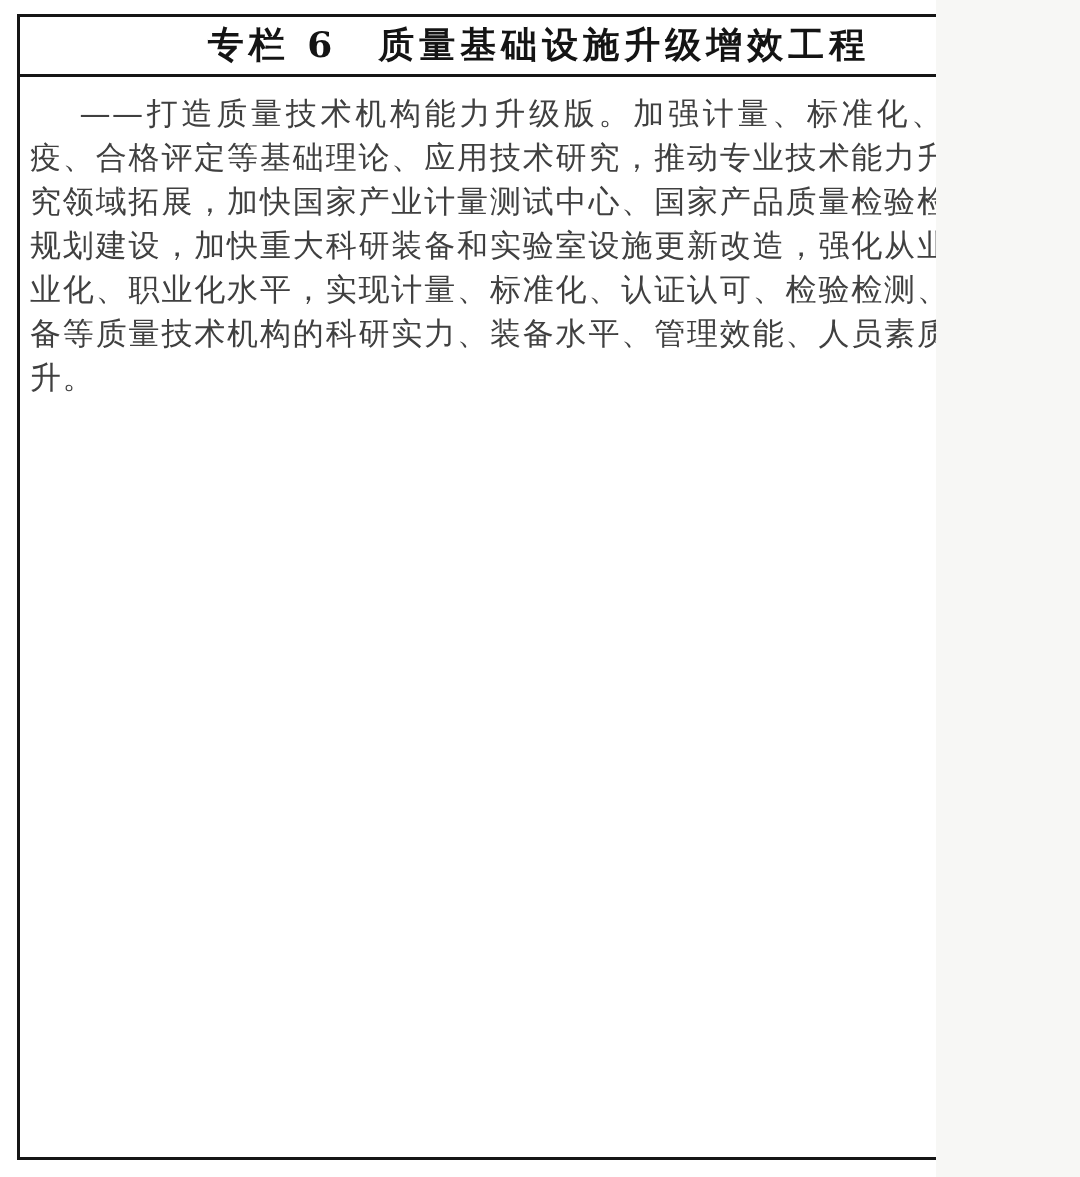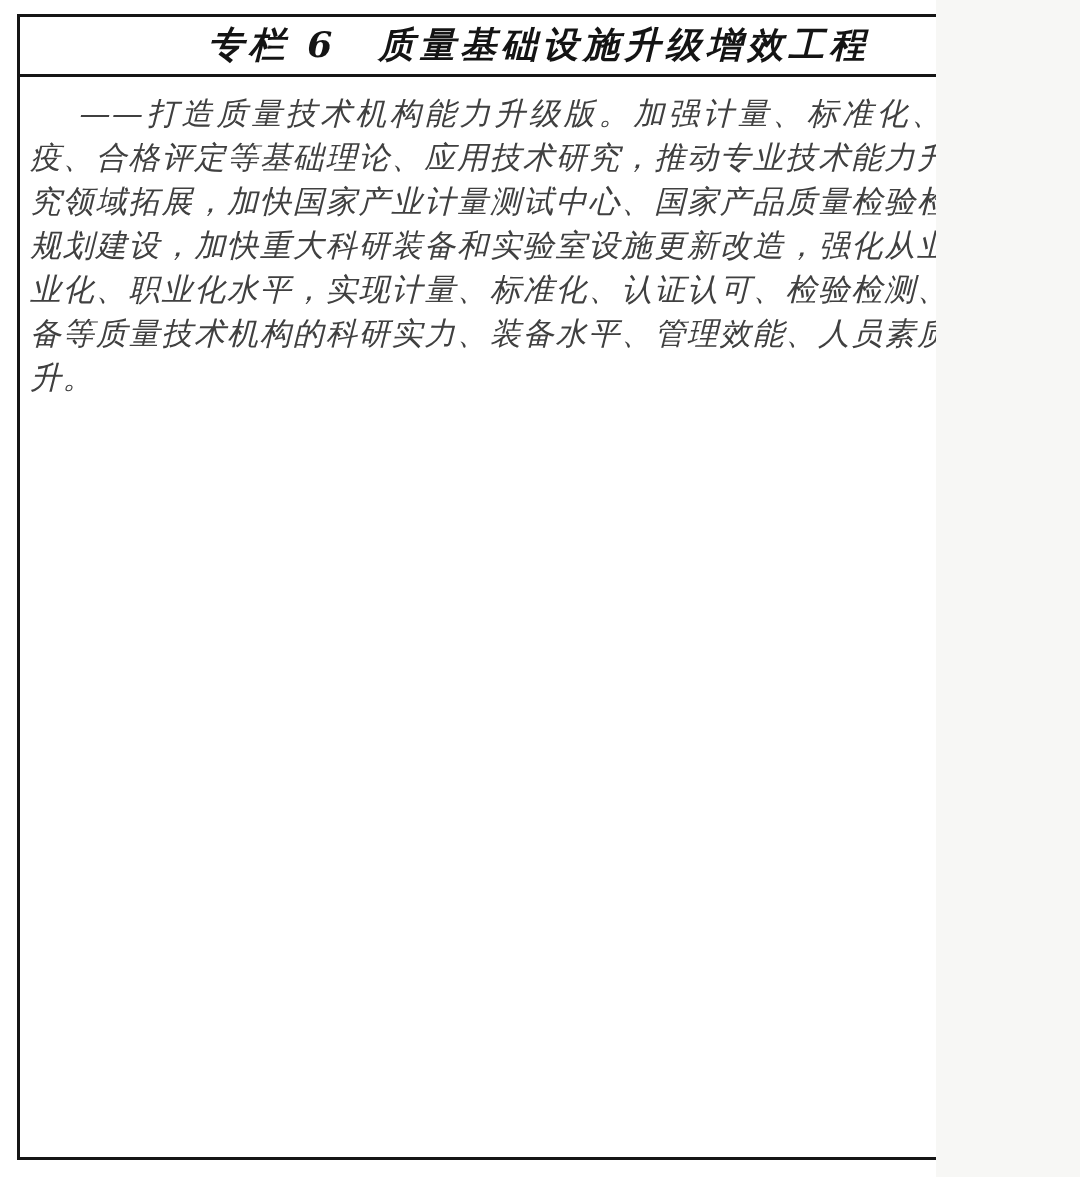--- a/index.html
+++ b/index.html
@@ -8,21 +8,20 @@
     background: #f7f7f5;
   }
   .page {
     position: relative;
     width: 936px;
     height: 1177px;
     background: #ffffff;
     overflow: hidden;
     font-family: "DejaVu Serif", "Liberation Serif", serif;
     color: #1b1b1b;
-    font-style: italic;
   }
   .panel {
     position: absolute;
     left: 17px;
     top: 14px;
     width: 1038px;
     height: 1140px;
     border: 3px solid #161616;
     background: #ffffff;
     box-sizing: content-box;

